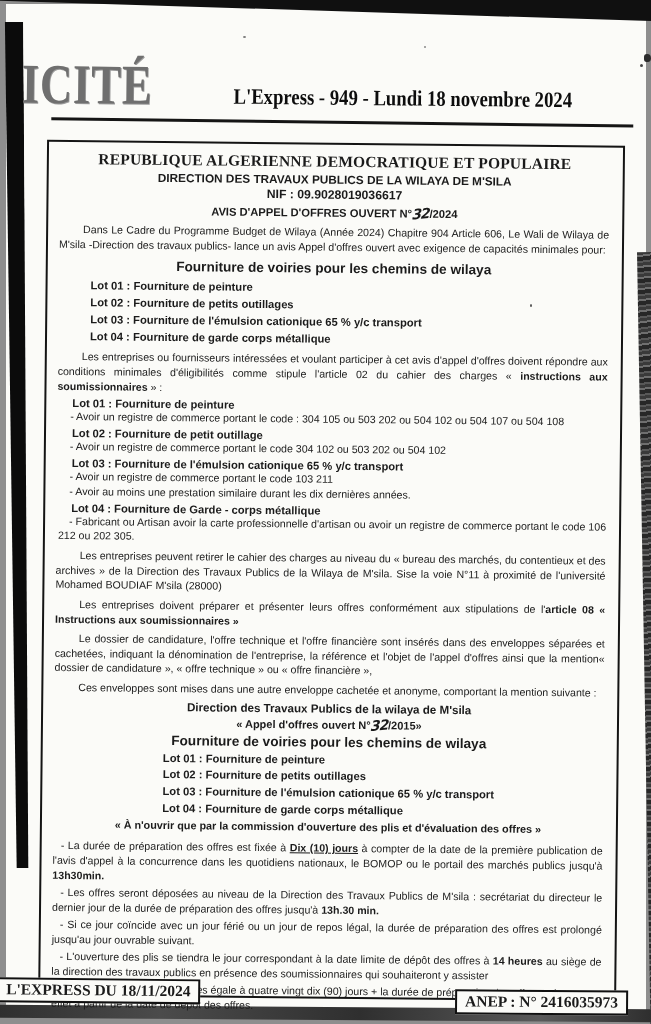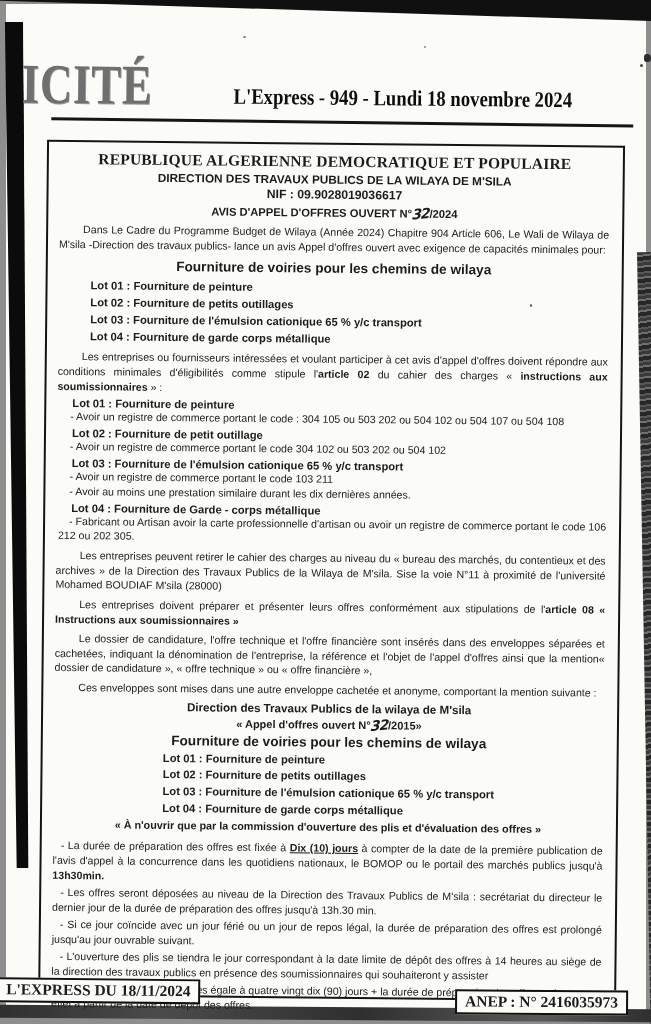--- a/index.html
+++ b/index.html
@@ -95,21 +95,21 @@
 
     <div class="center object-title">Fourniture de voiries pour les chemins de wilaya</div>
 
     <div class="lots-top">
       <div>Lot 01 : Fourniture de peinture</div>
       <div>Lot 02 : Fourniture de petits outillages</div>
       <div>Lot 03 : Fourniture de l'émulsion cationique 65 % y/c transport</div>
       <div>Lot 04 : Fourniture de garde corps métallique</div>
     </div>
 
-    <p class="para"><span>Les entreprises ou fournisseurs intéressées et voulant participer à cet avis d'appel d'offres doivent répondre aux conditions minimales d'éligibilités comme stipule l'</span><span style="font-weight: bold;">article 02</span><span> du cahier des charges « </span><span style="font-weight: bold;">instructions aux soumissionnaires</span><span> » :</span></p>
+    <p class="para"><span>Les entreprises ou fournisseurs intéressées et voulant participer à cet avis d'appel d'offres doivent répondre aux conditions minimales d'éligibilités comme stipule l'</span><span style="font-weight: normal;">article 02</span><span> du cahier des charges « </span><span style="font-weight: bold;">instructions aux soumissionnaires</span><span> » :</span></p>
 
     <div>
       <div class="req-title">Lot 01 :  Fourniture de peinture</div>
       <div class="req-line">- Avoir un registre de commerce portant le code : 304 105  ou 503 202 ou 504 102 ou 504 107 ou 504 108</div>
     </div>
     <div>
       <div class="req-title">Lot 02 :  Fourniture de petit outillage</div>
       <div class="req-line">- Avoir un registre de commerce portant le code 304 102 ou 503 202  ou 504 102</div>
     </div>
     <div>
@@ -137,23 +137,23 @@
         <div>Lot 01 : Fourniture de peinture</div>
         <div>Lot 02 : Fourniture de petits outillages</div>
         <div>Lot 03 : Fourniture de l'émulsion cationique 65 % y/c transport</div>
         <div>Lot 04 : Fourniture de garde corps métallique</div>
       </div>
       <div class="mention-warning">« À n'ouvrir que par la commission d'ouverture des plis et d'évaluation des offres »</div>
     </div>
 
     <div class="bullets">
       <p class="bullet"><span>-  La durée de préparation des offres est fixée à </span><span style="font-weight: bold; text-decoration: underline;">Dix (10) jours</span><span>  à compter de la date de la première publication de l'avis d'appel à la concurrence dans les quotidiens nationaux, le BOMOP ou le portail des marchés publics jusqu'à </span><span style="font-weight: bold;">13h30min.</span></p>
-      <p class="bullet"><span>-  Les offres seront déposées au niveau de la  Direction des Travaux Publics de M'sila : secrétariat  du directeur le dernier jour de la durée de préparation des offres jusqu'à </span><span style="font-weight: normal;">13h.30 min.</span></p>
+      <p class="bullet"><span>-  Les offres seront déposées au niveau de la  Direction des Travaux Publics de M'sila : secrétariat  du directeur le dernier jour de la durée de préparation des offres jusqu'à </span><span style="font-weight: bold;">13h.30 min.</span></p>
       <p class="bullet"><span>-  Si ce jour coïncide avec un jour férié ou un jour de repos légal, la durée de préparation des offres est prolongé  jusqu'au jour ouvrable suivant.</span></p>
-      <p class="bullet"><span>-  L'ouverture des plis se tiendra le jour correspondant à la date limite de dépôt des offres à </span><span style="font-weight: normal;">14 heures</span><span>  au siège de la direction des travaux publics  en présence des soumissionnaires qui souhaiteront y assister</span></p>
+      <p class="bullet"><span>-  L'ouverture des plis se tiendra le jour correspondant à la date limite de dépôt des offres à </span><span style="font-weight: bold;">14 heures</span><span>  au siège de la direction des travaux publics  en présence des soumissionnaires qui souhaiteront y assister</span></p>
       <p class="bullet"><span>-  La durée de validité des offres égale à quatre vingt dix (90) jours + la durée de préparation des offres qui prennent effet à partir de la date de dépôt des offres.</span></p>
     </div>
   </div>
 
   <div class="footer-row">
     <div class="footer-box">L'EXPRESS DU 18/11/2024</div>
     <div class="footer-box footer-right">ANEP : N° 2416035973</div>
   </div>
 
 </div>

